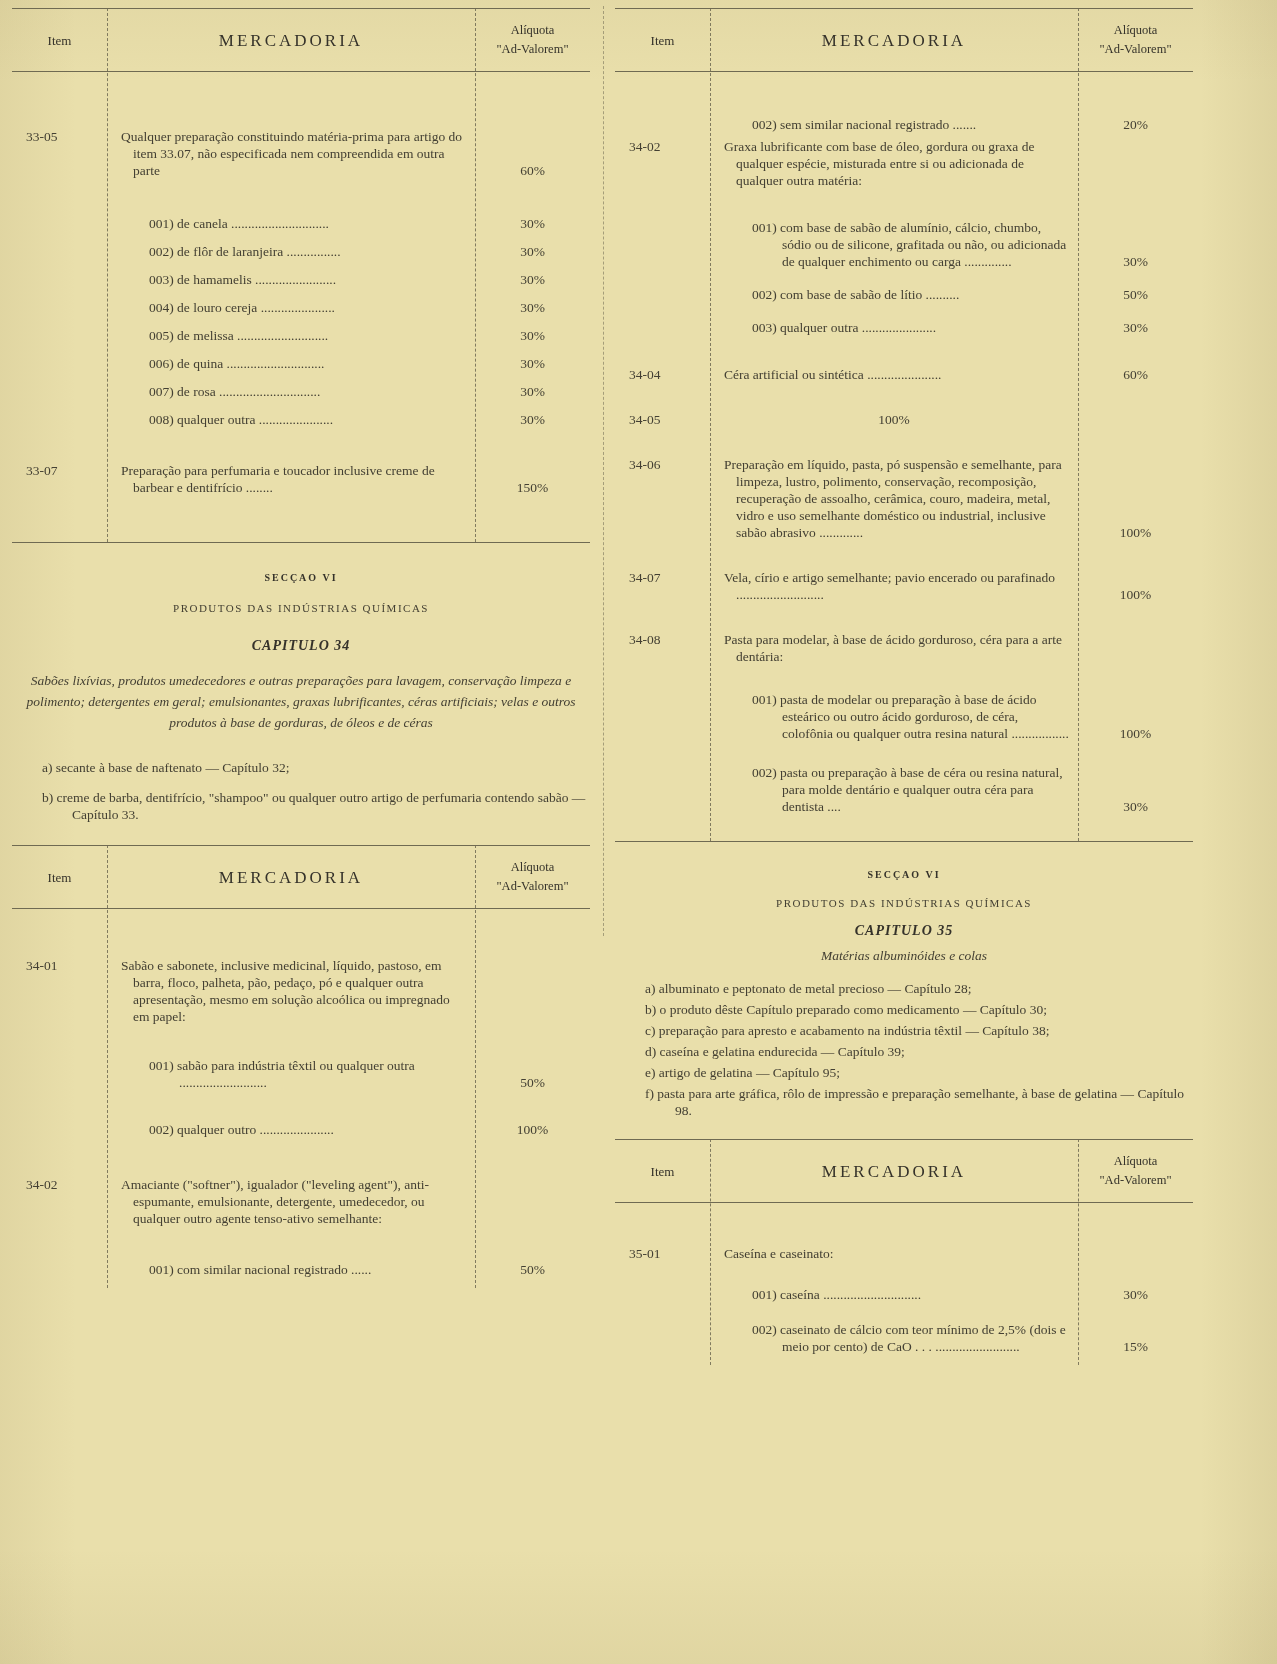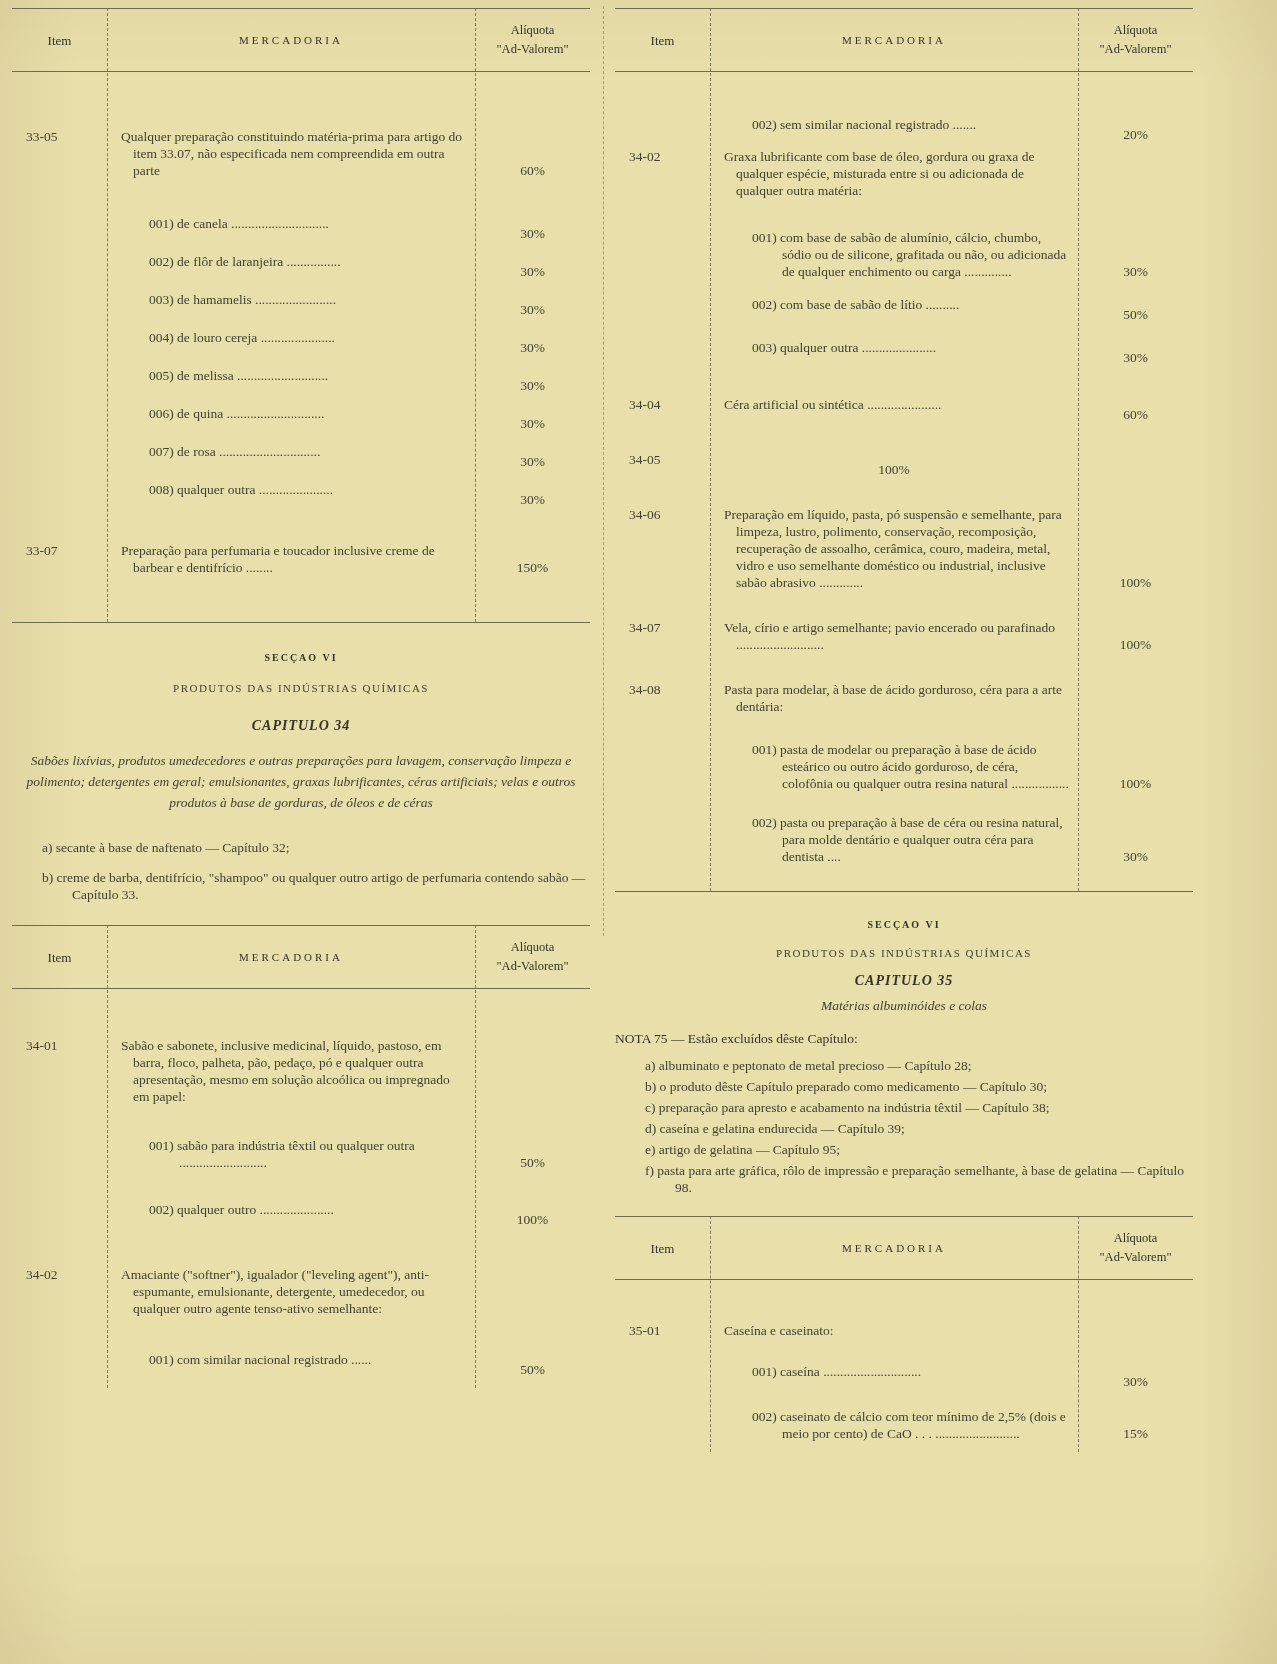--- a/index.html
+++ b/index.html
@@ -37,29 +37,29 @@
   .vl{ position:absolute; top:0; bottom:0; width:0; border-left:1px dashed var(--line); opacity:.85; }
   .vl-a{ left:95px; }
   .vl-b{ left:463px; }
   .thead{
     display:grid; grid-template-columns:95px 368px 115px;
     align-items:center; min-height:64px;
     border-top:1px solid var(--line);
     border-bottom:1px solid var(--line);
   }
   .th-item{ text-align:center; font-size:13px; color:var(--ink-strong); }
-  .th-merc{ text-align:center; letter-spacing:3px; font-size:11px; color:var(--ink-strong); }
+  .th-merc{ text-align:center; letter-spacing:3px; font-size:17px; color:var(--ink-strong); }
   .th-aliq{ text-align:center; font-size:12.5px; line-height:19px; color:var(--ink-strong); }
   .tbody{ padding-top:50px; }
   .tbl.closed{ border-bottom:1px solid var(--line); }
   .row{ display:grid; grid-template-columns:95px 368px 115px; margin-bottom:30px; }
   .c-item{ padding-left:14px; }
   .c-desc{ padding-left:26px; padding-right:8px; text-indent:-12px; }
   .sub .c-desc{ padding-left:72px; text-indent:-30px; }
-  .c-rate{ text-align:center; align-self:end;margin-top:10px; }
+  .c-rate{ text-align:center; align-self:end; }
   .tight{ margin-bottom:11px; }
 
   
   .section-block{ text-align:center; }
   .sec-title{ font-weight:bold; letter-spacing:2px; font-size:10px; color:var(--ink-strong); }
   .sec-sub{ font-size:11px; letter-spacing:1.5px; margin-top:14px; }
   .cap-title{ font-weight:bold; font-style:italic; letter-spacing:1px; font-size:14px; margin-top:20px; color:var(--ink-strong); }
   .cap-desc{ font-style:italic; margin-top:16px; padding:0 4px; line-height:21px; }
   .cap-desc-sm{ font-style:italic; margin-top:8px; }
 
@@ -280,21 +280,20 @@
       </div>
 
       <div class="section-block" style="margin-top:24px;">
         <div class="sec-title">SECÇAO VI</div>
         <div class="sec-sub" style="margin-top:12px;">PRODUTOS DAS INDÚSTRIAS QUÍMICAS</div>
         <div class="cap-title" style="margin-top:10px;">CAPITULO 35</div>
         <div class="cap-desc-sm">Matérias albuminóides e colas</div>
       </div>
 
       <div class="nota" style="margin-top:16px;">
-        <div class="nota-title">NOTA 75 — Estão excluídos dêste Capítulo:</div>
         <div class="nota-item nota-item-tight" style="margin-top:10px;">a)  albuminato e peptonato de metal precioso — Capítulo 28;</div>
         <div class="nota-item nota-item-tight">b)  o produto dêste Capítulo preparado como medicamento — Capítulo 30;</div>
         <div class="nota-item nota-item-tight">c)  preparação para apresto e acabamento na indústria têxtil — Capítulo 38;</div>
         <div class="nota-item nota-item-tight">d)  caseína e gelatina endurecida — Capítulo 39;</div>
         <div class="nota-item nota-item-tight">e)  artigo de gelatina — Capítulo 95;</div>
         <div class="nota-item nota-item-tight">f)  pasta para arte gráfica, rôlo de impressão e preparação semelhante, à base de gelatina — Capítulo 98.</div>
       </div>
 
       <div class="tbl" style="margin-top:20px;">
         <div class="vl vl-a"></div>

